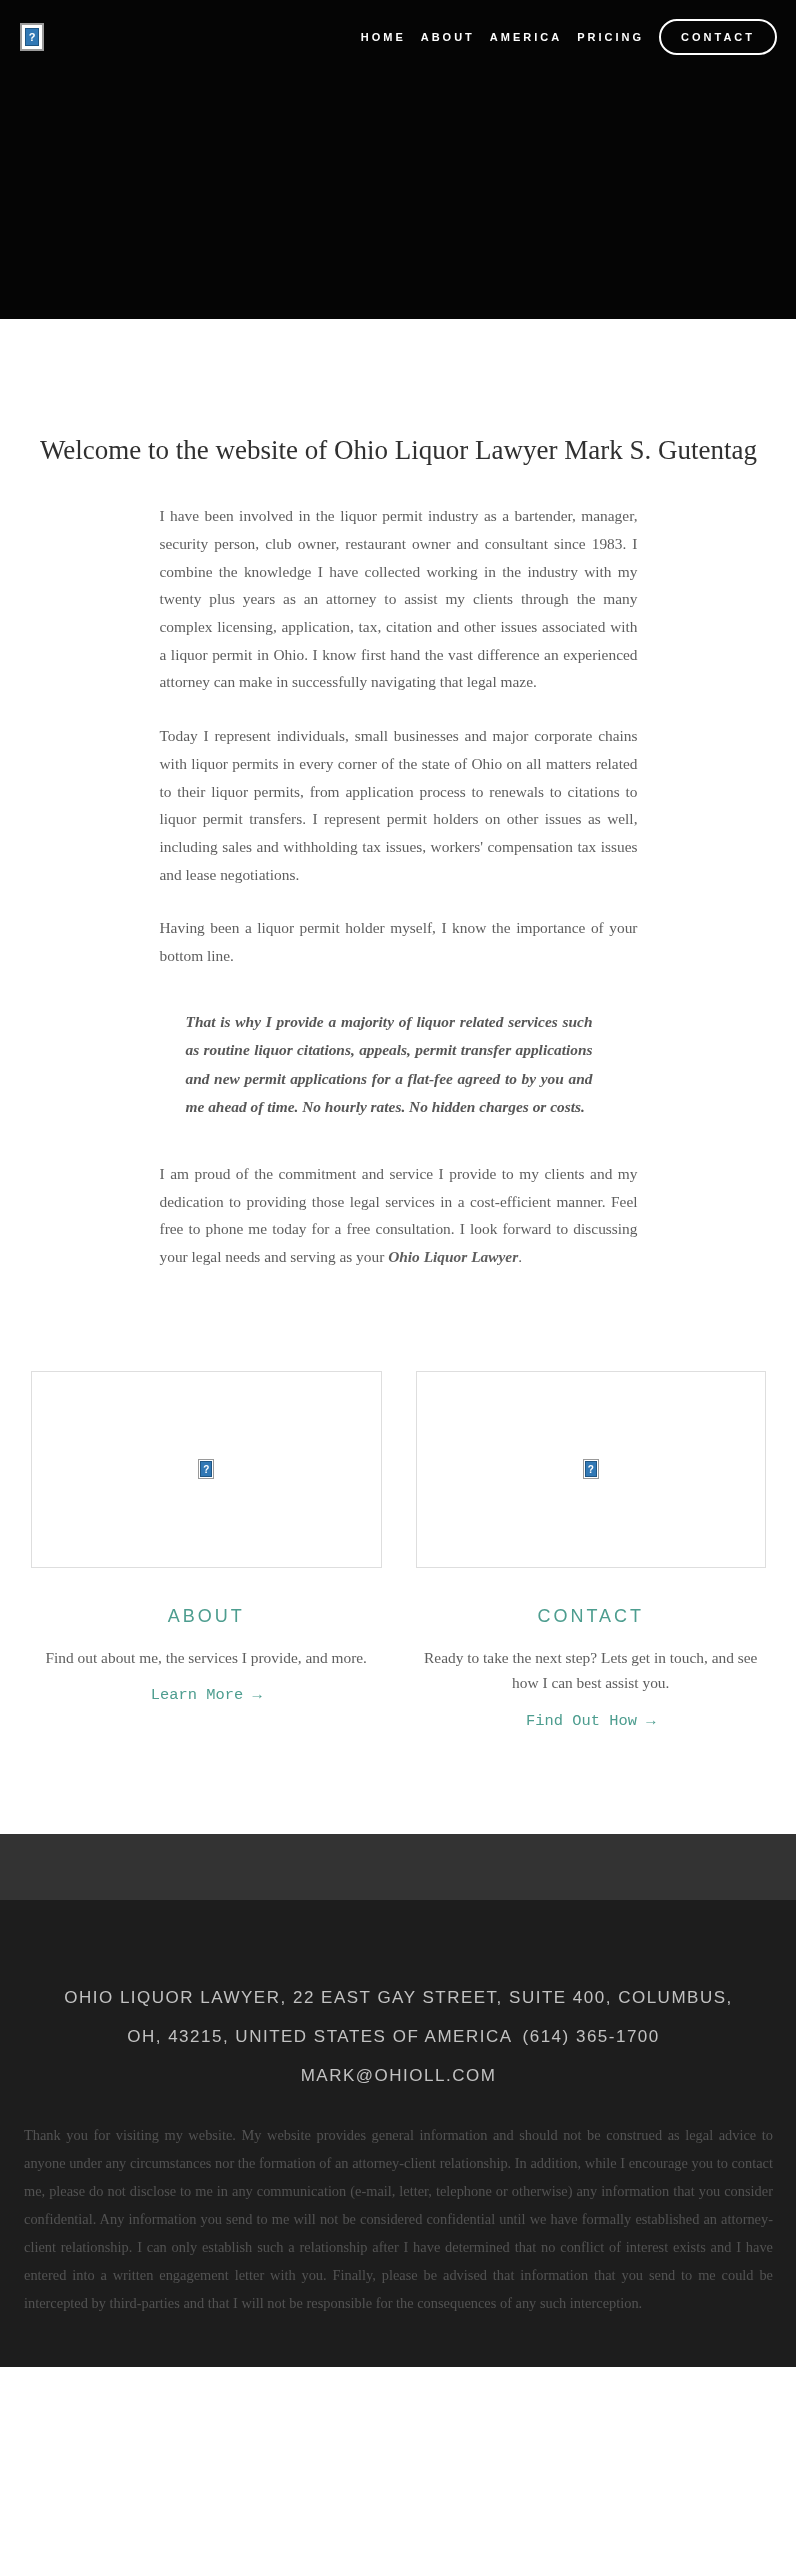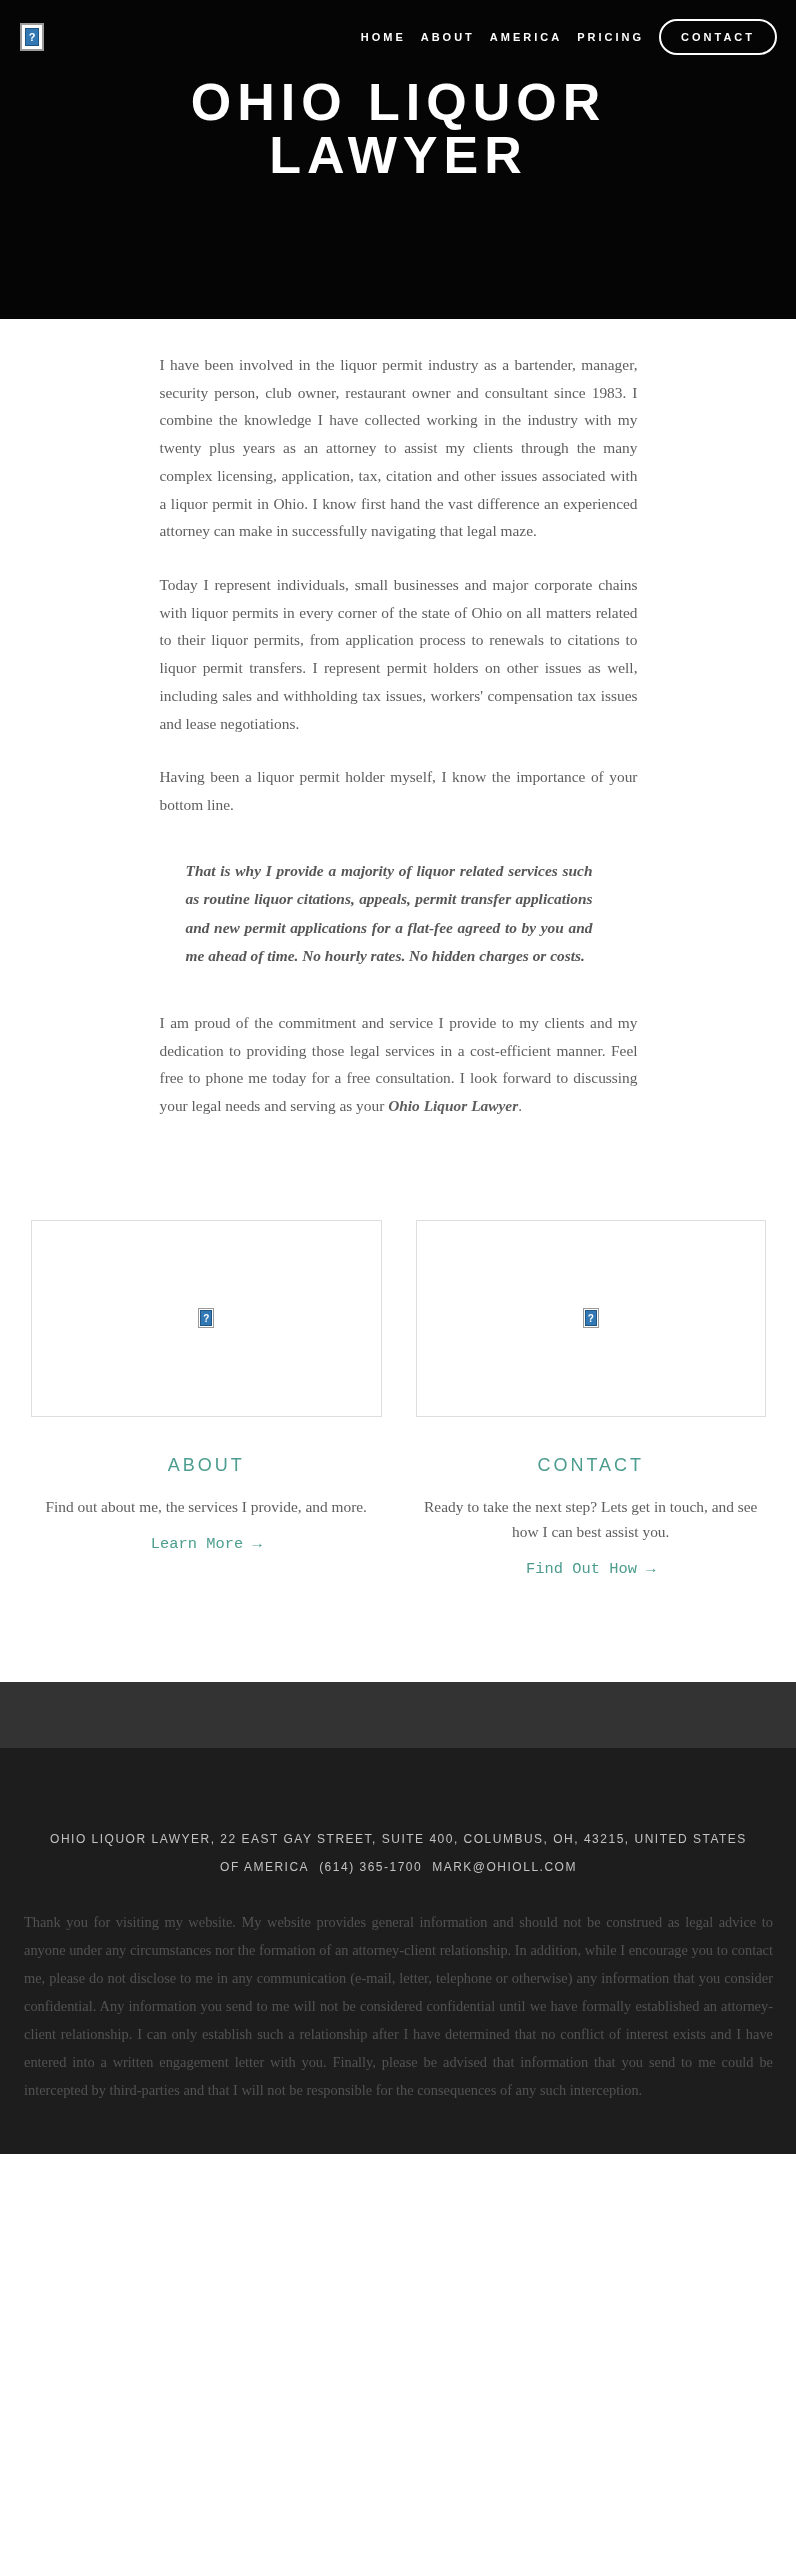--- a/index.html
+++ b/index.html
@@ -159,21 +159,21 @@
   .footer-band-main{
     background:#1d1d1d;
     box-sizing:border-box;
     padding:78px 24px 50px;
   }
   .footer-address{
     margin:0 auto;
     max-width:707px;
     text-align:center;
     font-family:"Liberation Sans", sans-serif;
-    font-size:12px;
+    font-size:17px;
     letter-spacing:1.5px;
     line-height:2.3;
     color:#c2c2c2;
   }
   .footer-address .addr-part{white-space:normal;}
   .footer-address .addr-gap{display:inline-block;width:10px;}
   .footer-disclaimer{
     margin:26px 0 0;
     text-align:justify;
     font-size:14.4px;
@@ -192,27 +192,24 @@
         <span class="inner">?</span>
       </span>
       <nav class="nav-links">
         <span class="nav-link">HOME</span>
         <span class="nav-link">ABOUT</span>
         <span class="nav-link">AMERICA</span>
         <span class="nav-link">PRICING</span>
         <span class="contact-btn">CONTACT</span>
       </nav>
     </div>
-    <h1 class="hero-title">
-      <div>OHIO LIQUOR</div>
-      <div>LAWYER</div>
-    </h1>
   </header>
 
   <main>
+    <h2 class="welcome">Welcome to the website of Ohio Liquor Lawyer Mark S. Gutentag</h2>
 
     <article class="article">
       <p>I have been involved in the liquor permit industry as a bartender, manager, security person, club owner, restaurant owner and consultant since 1983.  I combine the knowledge I have collected working in the industry with my twenty plus years as an attorney to assist my clients through the many complex licensing, application, tax, citation and other issues associated with a liquor permit in Ohio.  I know first hand the vast difference an experienced attorney can make in successfully navigating that legal maze.</p>
       <p>Today I represent individuals, small businesses and major corporate chains with liquor permits in every corner of the state of Ohio on all matters related to their liquor permits, from application process to renewals to citations to liquor permit transfers.  I represent permit holders on other issues as well, including sales and withholding tax issues, workers' compensation tax issues and lease negotiations.</p>
       <p>Having been a liquor permit holder myself, I know the importance of your bottom line.</p>
       <blockquote>That is why I provide a majority of liquor related services such as routine liquor citations, appeals, permit transfer applications and new permit applications for a flat-fee agreed to by you and me ahead of time. No hourly rates. No hidden charges or costs.</blockquote>
       <p><span>I am proud of the commitment and service I provide to my clients and my dedication to providing those legal services in a cost-efficient manner.  Feel free to phone me today for a free consultation.  I look forward to discussing your legal needs and serving as your </span><span class="bold-italic">Ohio Liquor Lawyer</span><span>.</span></p>
     </article>
 
     <section class="cards">

